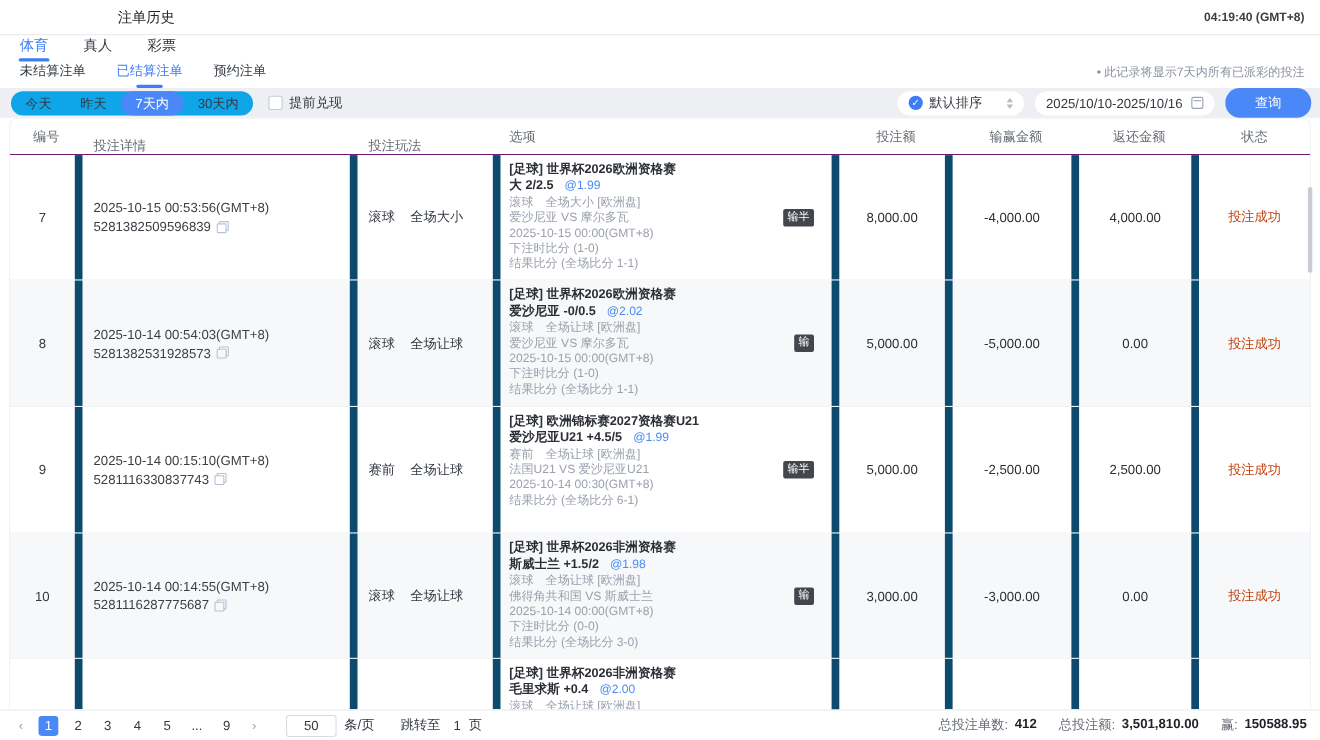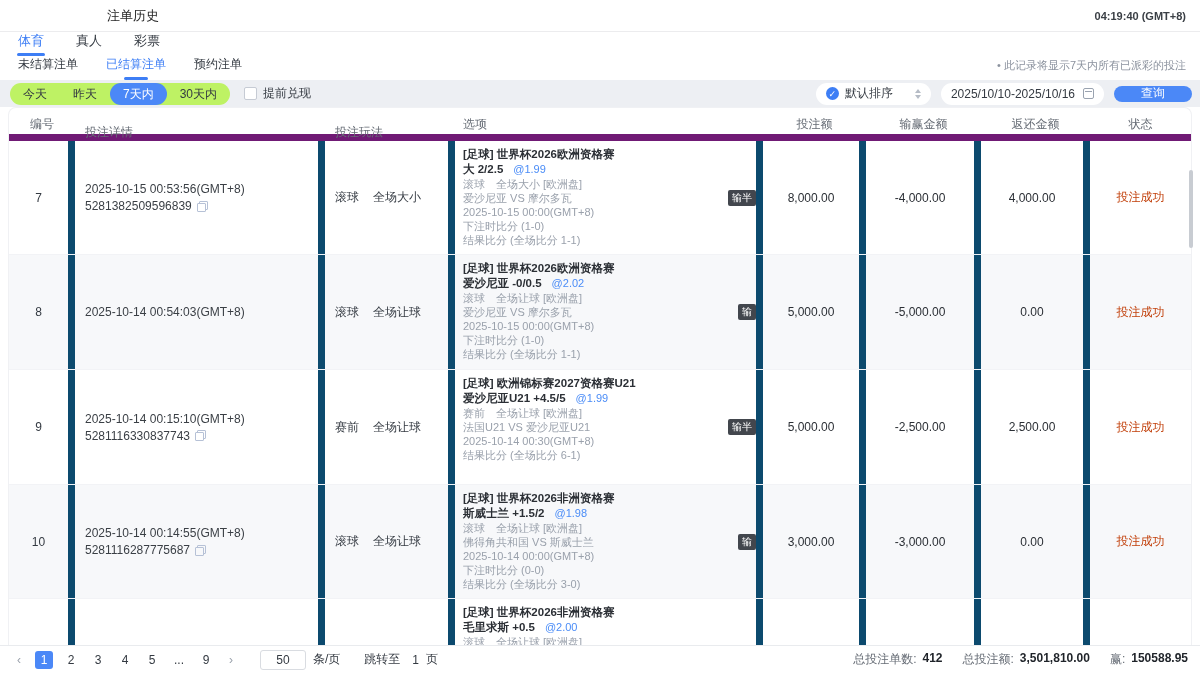--- a/index.html
+++ b/index.html
@@ -27,46 +27,46 @@
   .subtab { font-size:12px; color:#343a42; padding:2px 2px 7px; position:relative; cursor:pointer; }
   .subtab.active { color:#3d7ef5; }
   .subtab.active::after { content:""; position:absolute; left:50%; transform:translateX(-50%);
     bottom:0; width:24px; height:3px; border-radius:2px; background:#3d7ef5; }
   .note { font-size:11px; color:#8b929e; padding-bottom:7px; }
 
   
   .filterbar { flex:none; height:27px; background:#edeff3; display:flex; align-items:center;
     justify-content:space-between; padding:0 8px 0 10px; }
   .f-left, .f-right { display:flex; align-items:center; }
-  .seg { background:#bef264; border-radius:12px; height:22px; display:flex; align-items:flex-start; }
+  .seg { background:#0ea5e9; border-radius:12px; height:22px; display:flex; align-items:flex-start; }
   .seg-item { height:22px; line-height:22px; padding:0 13px; border-radius:11px;
     color:#343a42; cursor:pointer; white-space:nowrap; }
   .seg-item.active { background:#4b88f7; color:#fff; }
   .cbx { width:13px; height:13px; border:1px solid #c6cbd4; border-radius:2px; background:#fff;
     margin:0 6px 0 14px; display:inline-block; cursor:pointer; }
   .cbx-label { color:#343a42; cursor:pointer; }
   .pill { background:#fff; border-radius:12px; height:22px; display:flex; align-items:center;
     padding:0 10px; margin-left:10px; cursor:pointer; color:#343a42; white-space:nowrap; }
   .chk { width:13px; height:13px; border-radius:50%; background:#3d7ef5; color:#fff; font-size:9px;
     display:flex; align-items:center; justify-content:center; margin-right:6px; flex:none; }
   .sar { display:flex; flex-direction:column; gap:2px; margin-left:22px; }
   .sar i { width:0; height:0; border-left:3px solid transparent; border-right:3px solid transparent; }
   .sar .up { border-bottom:4px solid #b6bcc6; }
   .sar .dn { border-top:4px solid #b6bcc6; }
   .cal { width:11px; height:11px; border:1px solid #9aa3b0; border-radius:2px; position:relative; margin-left:8px; flex:none; }
   .cal::before { content:""; position:absolute; left:1px; right:1px; top:2px; height:1px; background:#9aa3b0; }
-  .search-btn { width:78px; height:16px; border-radius:13px; background:#4b88f7; color:#fff;
+  .search-btn { width:78px; height:27px; border-radius:13px; background:#4b88f7; color:#fff;
     display:flex; align-items:center; justify-content:center; margin-left:10px; cursor:pointer; }
 
   
   .table-card { flex:1; margin:0 8px; border:1px solid #f0f1f4; border-bottom:none;
     border-radius:8px 8px 0 0; overflow:hidden; display:flex; flex-direction:column;
     --cols:66px 250px 130px 308px 103px 115px 109px minmax(0,1fr); }
   .thead { flex:none; display:grid; grid-template-columns:var(--cols); height:33px;
-    align-items:center; border-bottom:7px solid #701a75; color:#666c75; }
+    align-items:center; border-bottom:1px solid #701a75; color:#666c75; }
   .th-0 { text-align:center; }
   .th-1,.th-2 { padding-left:10px;margin-top:16px; }
   .th-3 { padding-left:8px; }
   .th-4,.th-5,.th-6,.th-7 { text-align:center; }
   .rows { flex:1; overflow:hidden; }
   .row { display:grid; grid-template-columns:var(--cols); border-bottom:1px solid #f2f3f6; background:#fff; }
   .row.zebra { background:#f7f8fa; }
   .cell { border-right:7px solid #0c4a6e; min-width:0; }
   .cell:last-child { border-right:none; }
   .c-id { display:flex; align-items:center; justify-content:center; color:#343a42; }
@@ -78,21 +78,21 @@
   .copy-icon::after { content:""; position:absolute; left:0; bottom:0; width:7px; height:7px;
     border:1px solid #b6c1d6; border-radius:1px; background:inherit; background-color:#fff; }
   .zebra .copy-icon::after { background-color:#f7f8fa; }
   .c-play { display:flex; align-items:center; padding-left:10px; color:#343a42; gap:14px; }
   .c-option { position:relative; padding:7px 56px 7px 8px; line-height:13px; font-size:11px; }
   .o-league { font-weight:bold; color:#2b2f35; font-size:11.5px; margin-bottom:2px; }
   .o-selline { margin-bottom:2px; }
   .o-sel { font-weight:bold; color:#2b2f35; font-size:11.5px; }
   .o-odds { color:#4a8cf7; margin-left:10px; }
   .o-sub { color:#9aa1ac; margin-top:1px; }
-  .badge { position:absolute; right:0; top:50%; transform:translateY(-50%); font-size:10px;
+  .badge { position:absolute; right:16px; top:50%; transform:translateY(-50%); font-size:10px;
     line-height:1; color:#fff; padding:3px 4px; border-radius:2px; white-space:nowrap; }
   .b-dark { background:#42464d; }
   .c-amt { display:flex; align-items:center; justify-content:center; color:#2b2f35; }
   .c-amt.red { color:#f04b4b; }
   .c-status { display:flex; align-items:center; justify-content:center; color:#c2410c; }
 
   .scroll-thumb { position:absolute; right:7px; top:170px; width:4px; height:78px;
     background:#c8ccd2; border-radius:2px; }
 
   
@@ -205,20 +205,24 @@
           </div>
           <div class="cell c-amt">8,000.00</div>
           <div class="cell c-amt">-4,000.00</div>
           <div class="cell c-amt">4,000.00</div>
           <div class="cell c-status">投注成功</div>
         </div>
         <div class="row zebra" style="min-height: 115px;">
           <div class="cell c-id">8</div>
           <div class="cell c-detail">
             <div class="d-time">2025-10-14 00:54:03(GMT+8)</div>
+            <div class="t-line">
+              <span>5281382531928573</span>
+              <span class="copy-icon"></span>
+            </div>
           </div>
           <div class="cell c-play">
             <span>滚球</span>
             <span>全场让球</span>
           </div>
           <div class="cell c-option">
             <div class="o-league">[足球] 世界杯2026欧洲资格赛</div>
             <div class="o-selline"><span class="o-sel">爱沙尼亚 -0/0.5</span><span class="o-odds">@2.02</span></div>
             <div class="o-sub">滚球　全场让球 [欧洲盘]</div>
             <div class="o-sub">爱沙尼亚 VS 摩尔多瓦</div>
@@ -286,21 +290,21 @@
           <div class="cell c-amt">-3,000.00</div>
           <div class="cell c-amt">0.00</div>
           <div class="cell c-status">投注成功</div>
         </div>
         <div class="row" style="min-height: 120px;">
           <div class="cell c-id">11</div>
           <div class="cell c-detail"></div>
           <div class="cell c-play"></div>
           <div class="cell c-option">
             <div class="o-league">[足球] 世界杯2026非洲资格赛</div>
-            <div class="o-selline"><span class="o-sel">毛里求斯 +0.5</span><span class="o-odds">@2.00</span></div>
+            <div class="o-selline"><span class="o-sel">毛里求斯 +0.4</span><span class="o-odds">@2.00</span></div>
             <div class="o-sub">滚球　全场让球 [欧洲盘]</div>
           </div>
           <div class="cell c-amt">5,000.00</div>
           <div class="cell c-amt red">5,000.00</div>
           <div class="cell c-amt red">10,000.00</div>
           <div class="cell c-status">投注成功</div>
         </div>
       </div>
   </div>
 

